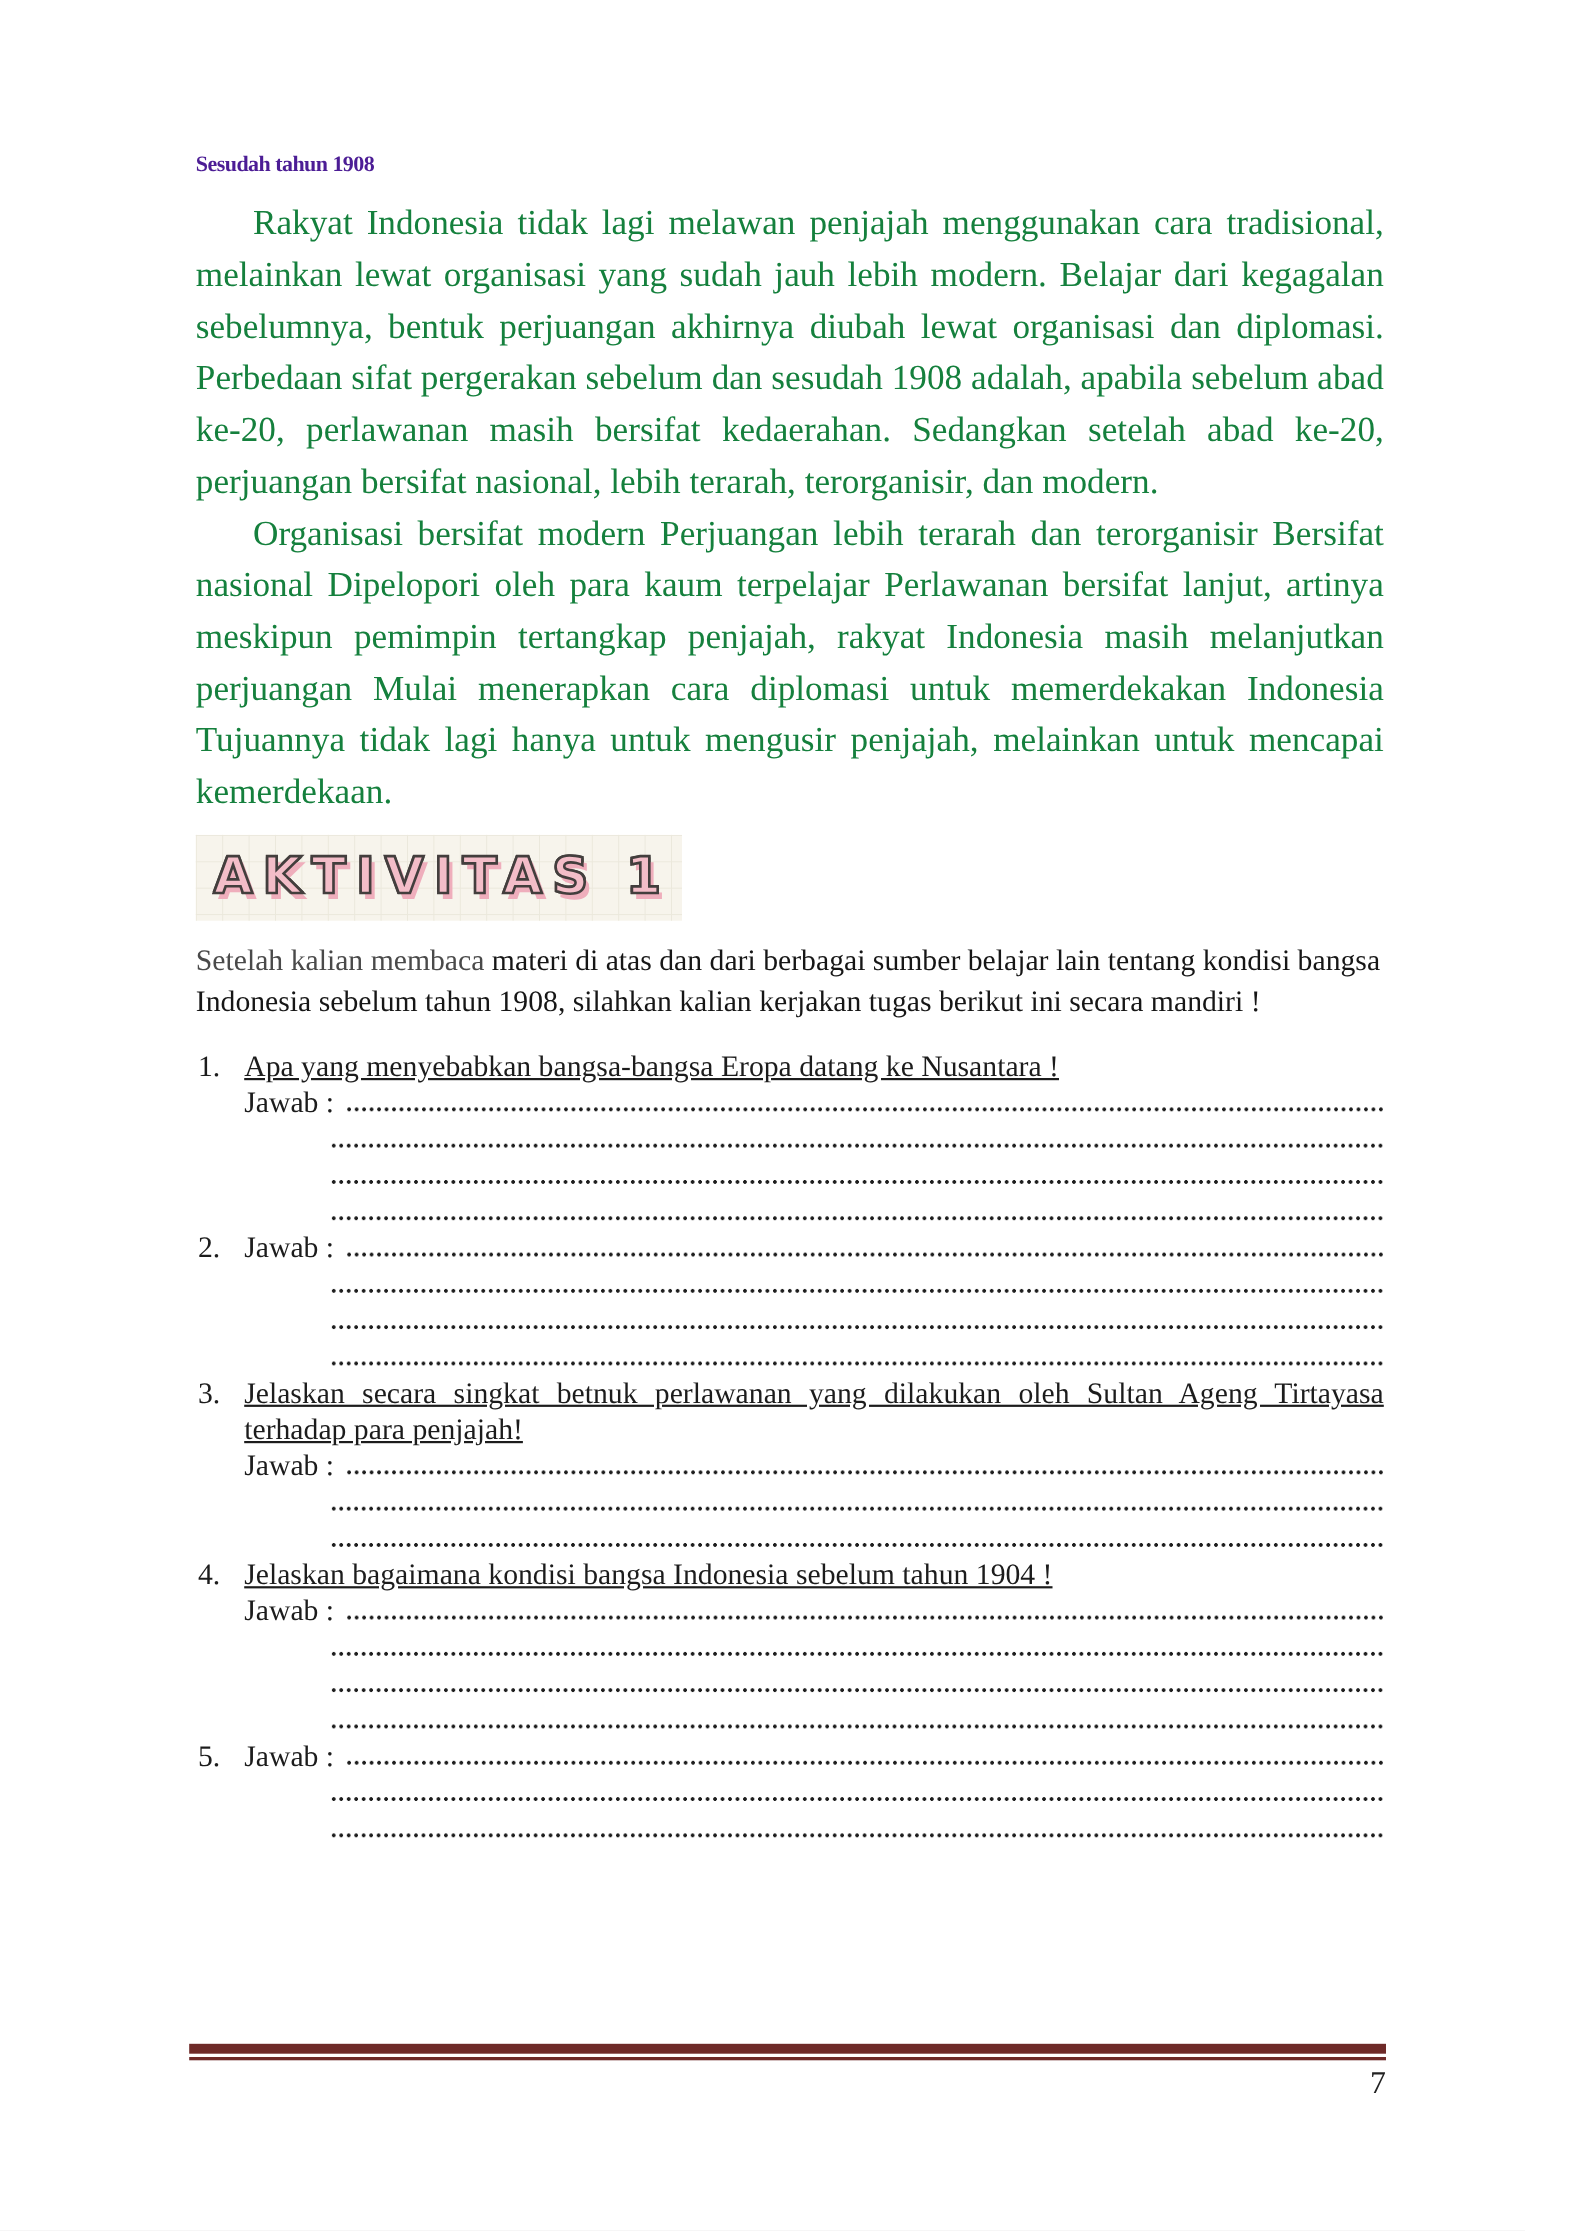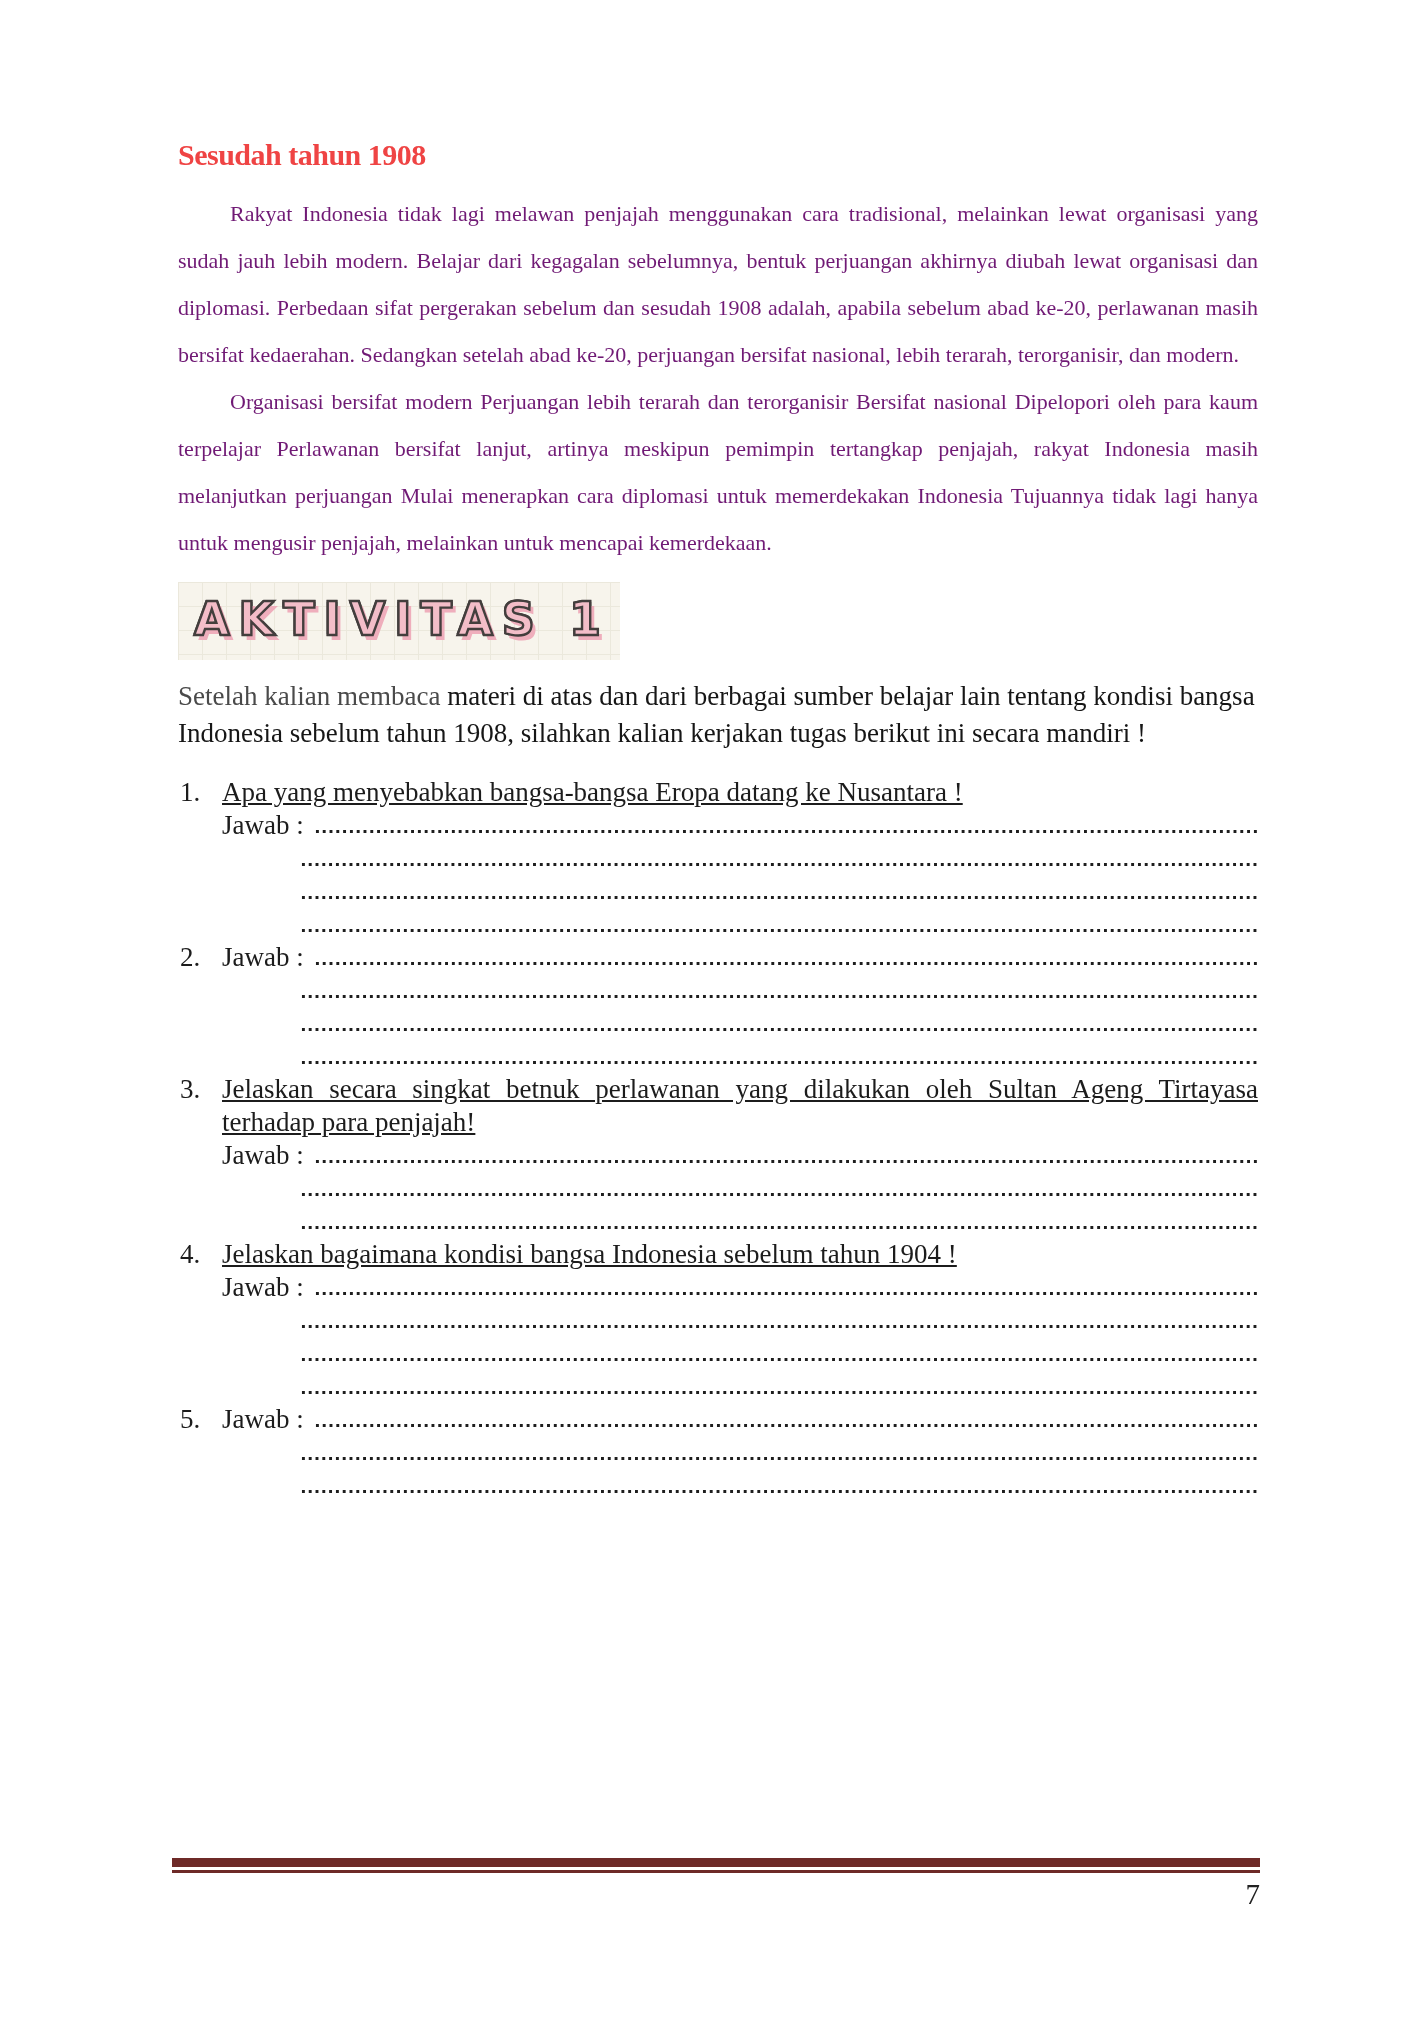--- a/index.html
+++ b/index.html
@@ -10,33 +10,33 @@
     overflow:hidden;
     font-family:"Liberation Serif", serif;
     color:#1c1c1c;
   }
   .content{
     position:absolute;
     left:178px; top:138px;
     width:1080px;
   }
   .doc-heading{
-    font-size:30px;
+    font-size:20px;
     font-weight:bold;
     letter-spacing:-0.5px;
     margin:0 0 18px 0;
-    color:#ef4444;
+    color:#4c1d95;
   }
   p.body-par{
     margin:0;
-    font-size:22px;
+    font-size:32px;
     line-height:47px;
     text-align:justify;
     text-indent:52px;
-    color:#701a75;
+    color:#15803d;
   }
   .activity-banner{
     display:inline-block;
     margin:16px 0 10px 0;
     padding:10px 10px 14px 16px;
     background-color:#f7f4ec;
     background-image:
       linear-gradient(#ebe8dc 1px, transparent 1px),
       linear-gradient(90deg,#ebe8dc 1px, transparent 1px);
     background-size:24px 24px;

